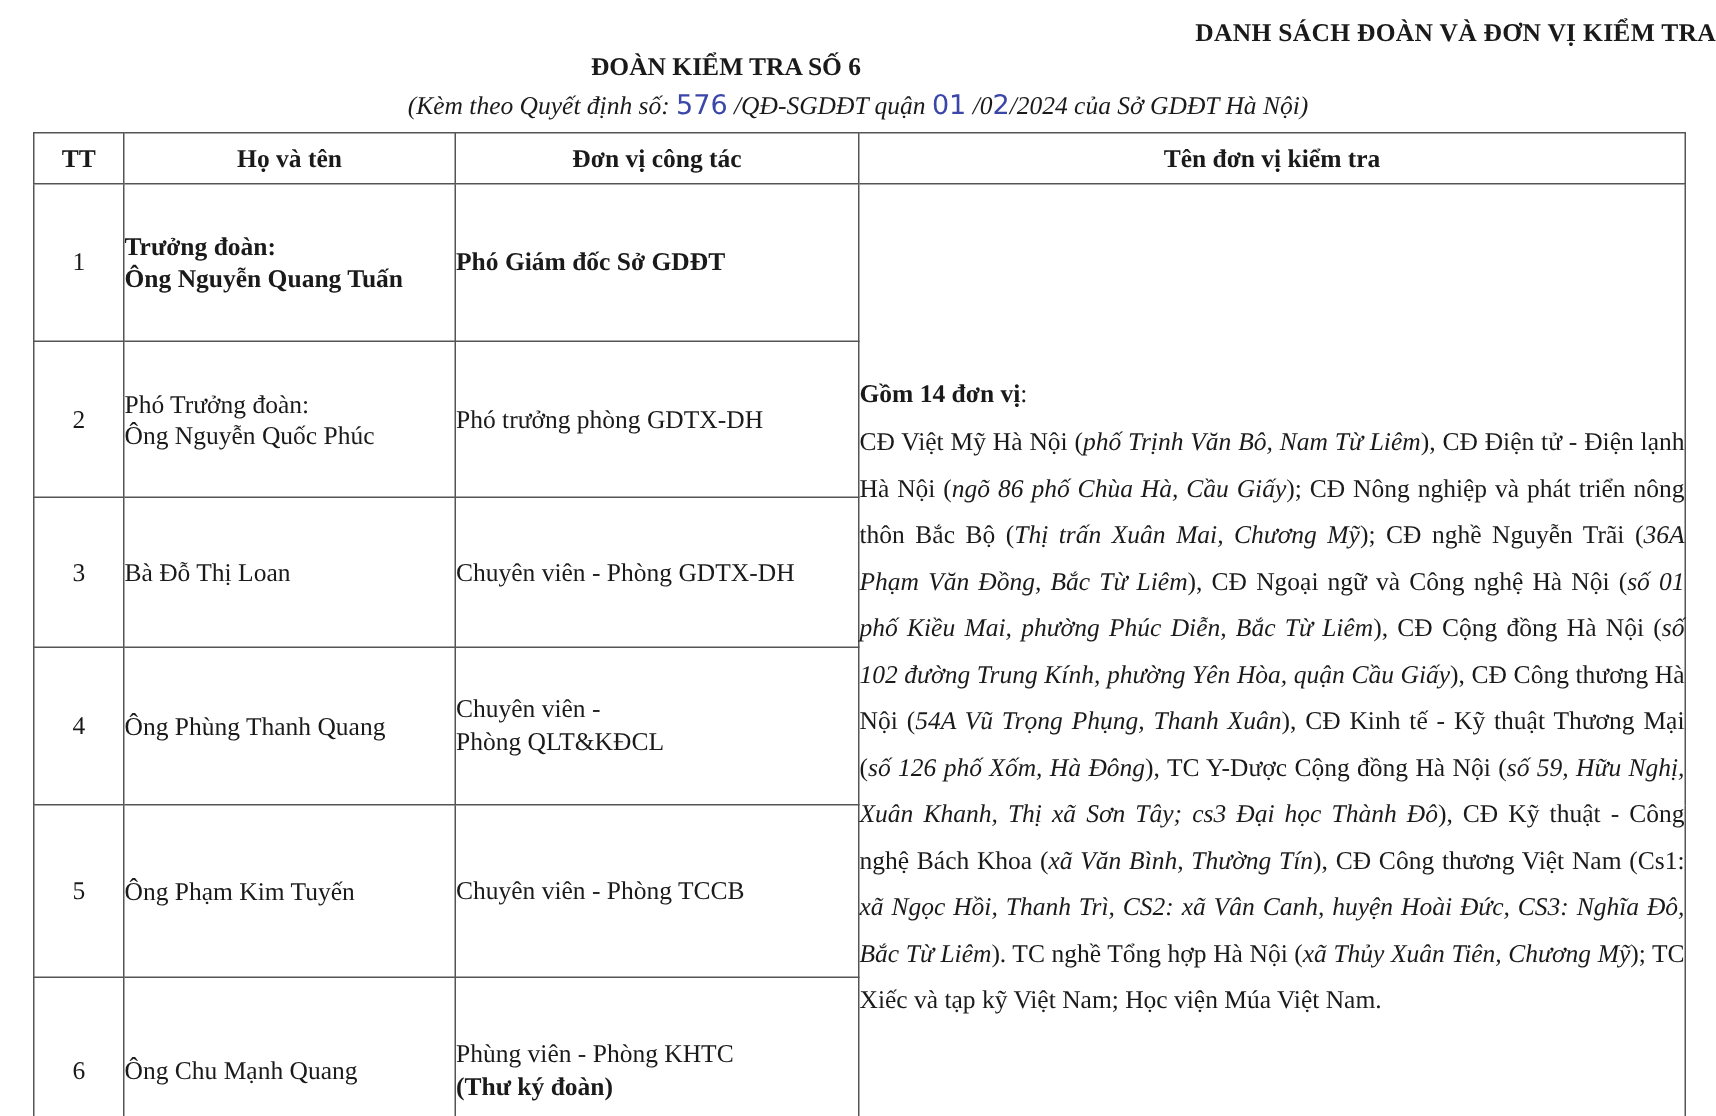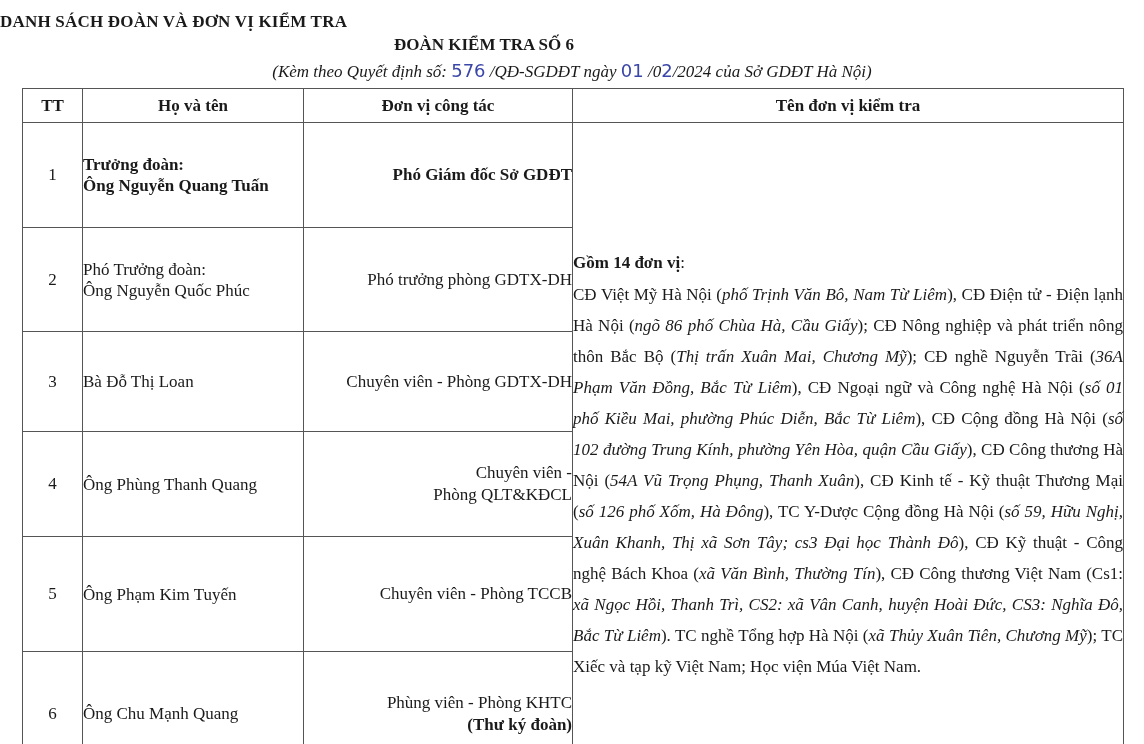--- a/index.html
+++ b/index.html
@@ -2,21 +2,21 @@
 <html><head>
 <meta charset="utf-8">
 <style>
   html, body { margin: 0; padding: 0; background: #ffffff; }
   body {
     width: 1144px; height: 744px; position: relative; overflow: hidden;
     font-family: "Liberation Serif", "DejaVu Serif", serif; color: #1a1a1a;
   }
   .title1 {
     position: absolute; left: 0; width: 1144px; top: 12px;
-    text-align: left; font-weight: bold; font-size: 17px; letter-spacing: 0.2px;
+    text-align: right; font-weight: bold; font-size: 17px; letter-spacing: 0.2px;
   }
   .title2 {
     position: absolute; left: 0; width: 968px; top: 35px;
     text-align: center; font-weight: bold; font-size: 17px;
   }
   .subtitle {
     position: absolute; left: 0; width: 1144px; top: 60px;
     text-align: center; font-style: italic; font-size: 17px; white-space: nowrap;
   }
   .hand { color: #3a46a8; font-family: "DejaVu Sans", sans-serif; font-style: normal; font-size: 18px; margin-top: 13px; }
@@ -30,38 +30,38 @@
     border: 1.5px solid #555; padding: 0; vertical-align: middle;
   }
   table.main th { font-weight: bold; text-align: center; height: 33px; }
   col.c-tt { width: 60px; }
   col.c-name { width: 221px; }
   col.c-unit { width: 269px; }
   col.c-target { width: 551px; }
 
   td.tt { text-align: center; }
   td.name { padding-left: 7px; line-height: 21px; }
-  td.unit { text-align: right; line-height: 22px; }
+  td.unit { text-align: left; line-height: 22px; }
   td.bold { font-weight: bold; }
   .bold { font-weight: bold; }
 
   td.target { vertical-align: top; padding: 0 6px 0 7px; }
   .target-head { margin-top: 36px; font-weight: bold; }
   .target-head .colon { font-weight: normal; }
   .target-body {
     margin-top: 6px; text-align: justify; line-height: 31px; font-size: 17px;
   }
   .target-body i { font-style: italic; }
 </style>
 </head>
 <body>
 
 <div class="title1">DANH SÁCH ĐOÀN VÀ ĐƠN VỊ KIỂM TRA</div>
 <div class="title2">ĐOÀN KIỂM TRA SỐ 6</div>
-<div class="subtitle"><span>(Kèm theo Quyết định số: </span><span class="hand">576</span><span> /QĐ-SGDĐT ngày </span><span class="hand">01</span><span> /0</span><span class="hand">2</span><span>/2024 của Sở GDĐT Hà Nội)</span></div>
+<div class="subtitle"><span>(Kèm theo Quyết định số: </span><span class="hand">576</span><span> /QĐ-SGDĐT quận </span><span class="hand">01</span><span> /0</span><span class="hand">2</span><span>/2024 của Sở GDĐT Hà Nội)</span></div>
 
 <table class="main">
   <colgroup>
     <col class="c-tt">
       <col class="c-name">
       <col class="c-unit">
       <col class="c-target">
   </colgroup>
   <thead>
     <tr>

